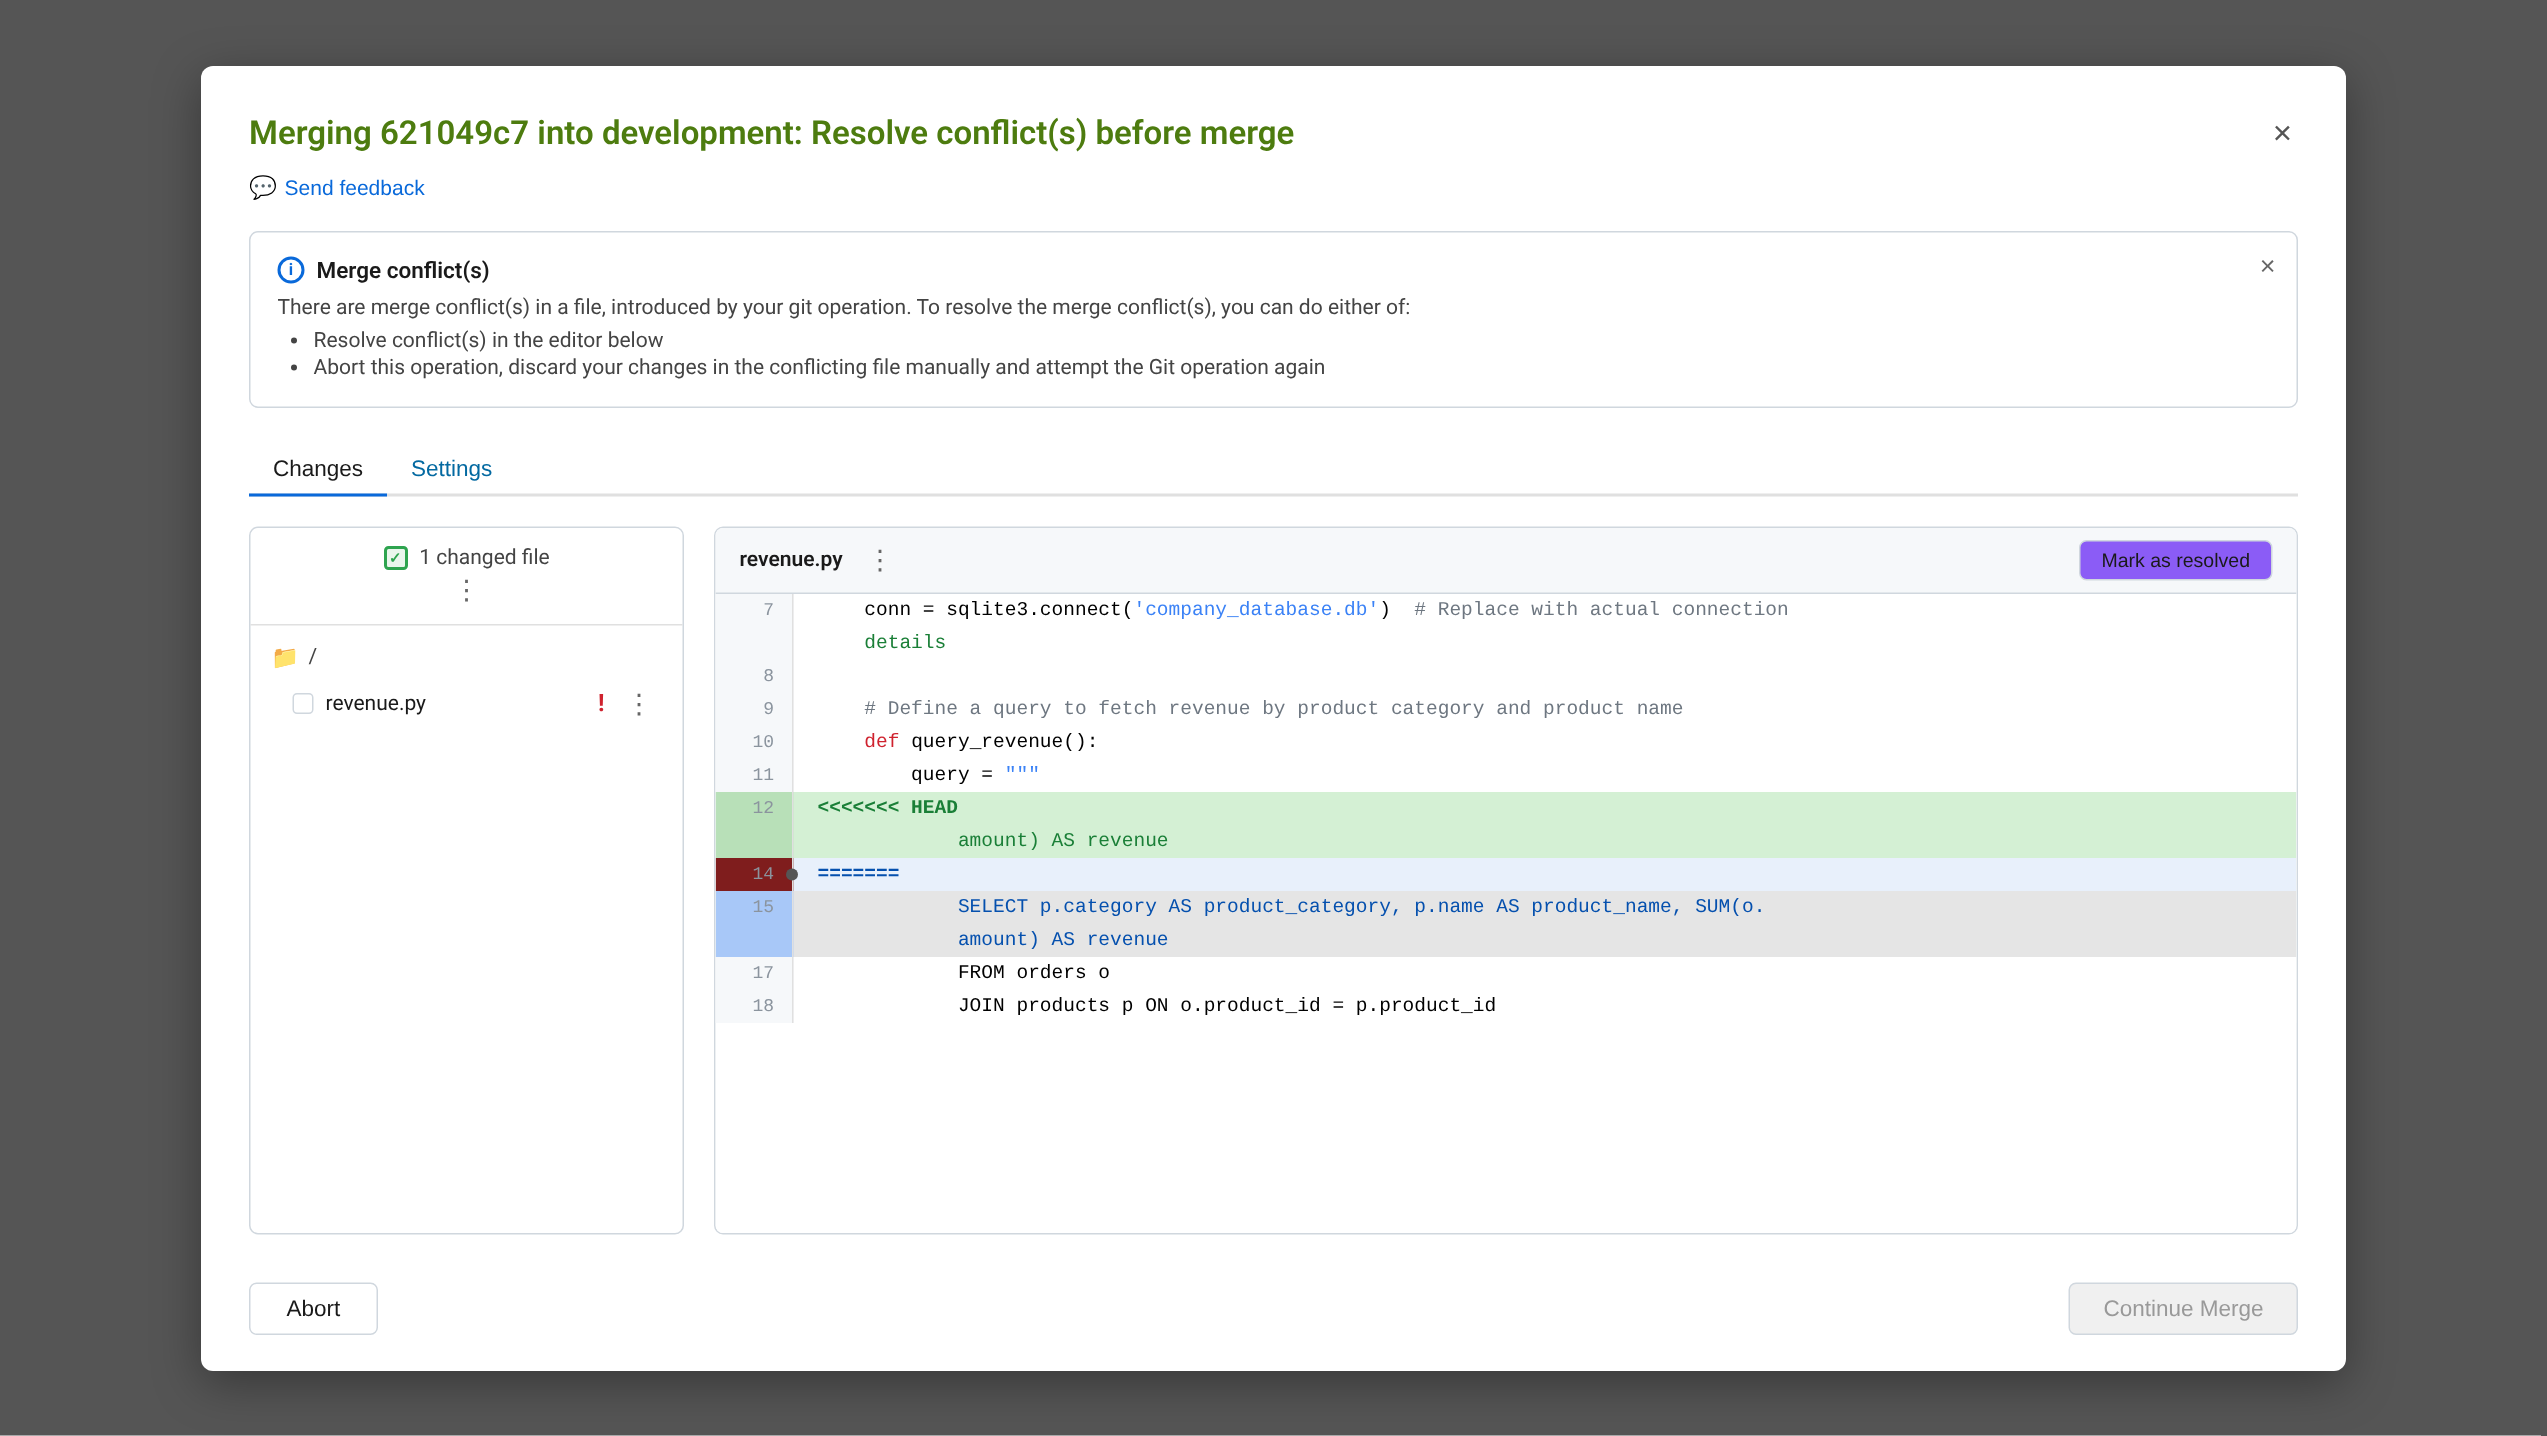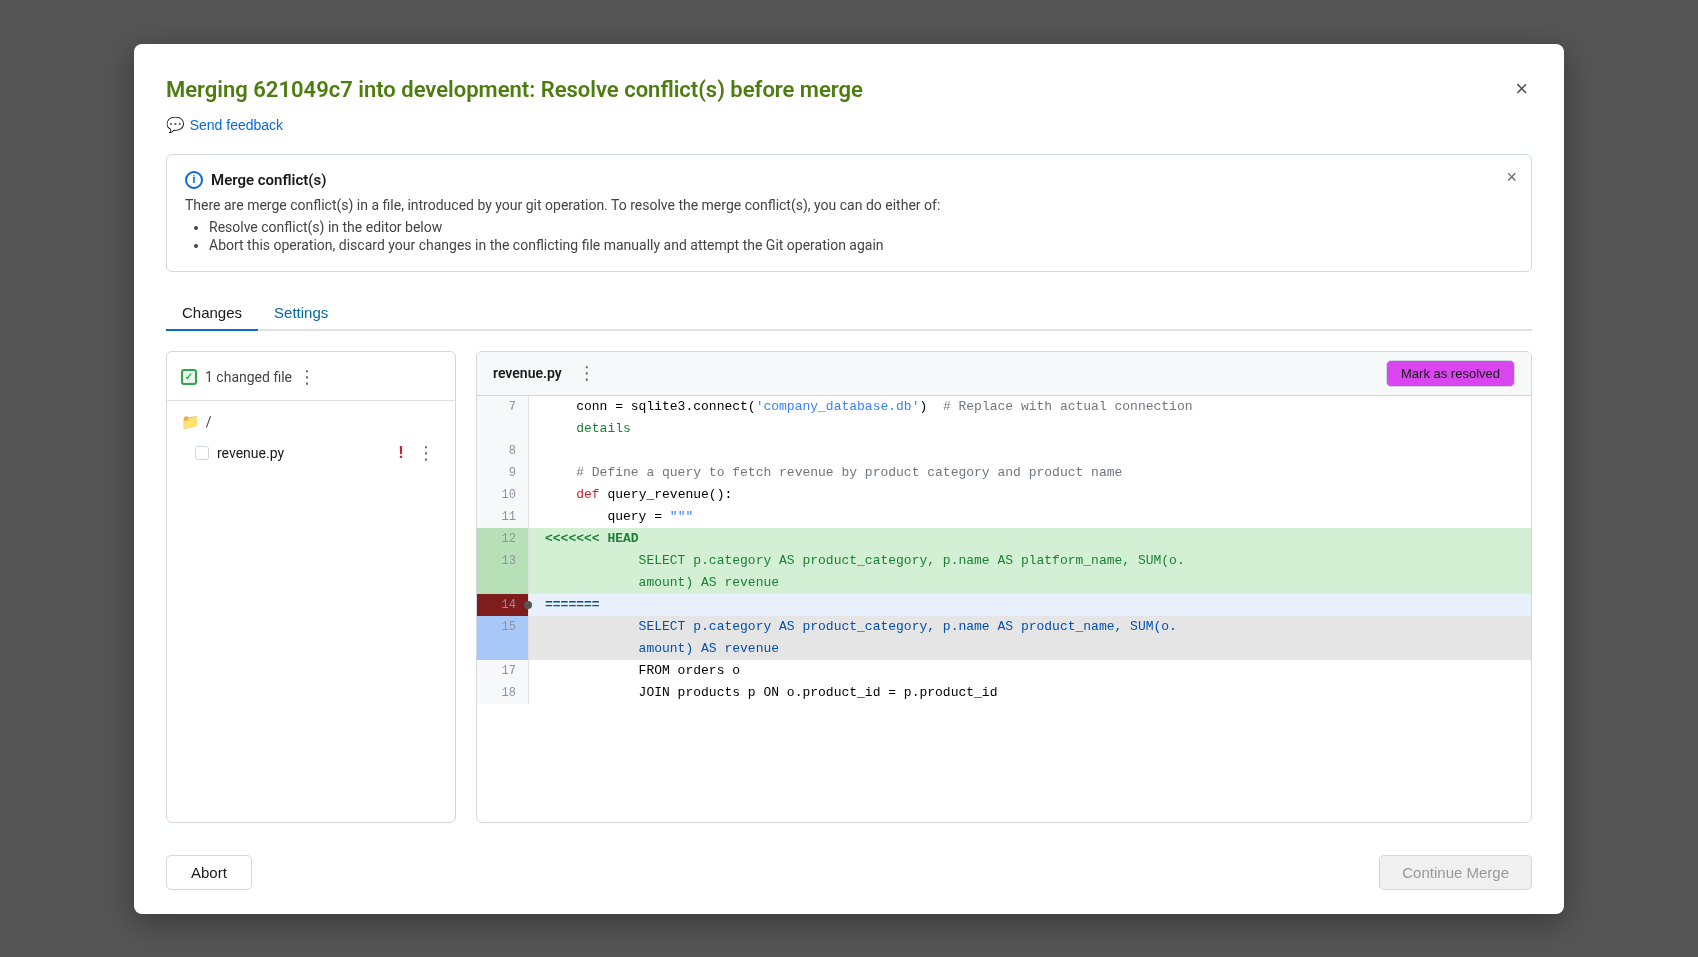--- a/index.html
+++ b/index.html
@@ -147,20 +147,21 @@
       display: flex;
       flex-direction: column;
     }
     .file-panel-header {
       display: flex;
       align-items: center;
       justify-content: flex-start;
       padding: 0 14px 10px 14px;
       border-bottom: 1px solid #e0e0e0;
       margin-bottom: 8px;
+      flex-direction: column;
     }
     .file-count {
       display: flex;
       align-items: center;
       gap: 8px;
       font-size: 14px;
       color: #444;
     }
     .check-icon {
       width: 16px;
@@ -240,21 +241,21 @@
     .editor-filename {
       font-size: 14px;
       font-weight: 600;
       color: #1a1a1a;
     }
     .mark-resolved-btn {
       margin-left: auto;
       padding: 5px 14px;
       border: 1px solid #d0d7de;
       border-radius: 5px;
-      background: #d946ef;
+      background: #8b5cf6;
       font-size: 13px;
       cursor: pointer;
       color: #1a1a1a;
       font-weight: 500;
     }
     .code-editor {
       flex: 1;
       overflow: auto;
       background: #fff;
       font-family: 'SFMono-Regular', Consolas, 'Liberation Mono', Menlo, monospace;
@@ -414,24 +415,20 @@
           <div class="line-num">11</div>
           <div class="line-content"><span class="code-normal">        query = </span><span class="code-string">"""</span></div>
         </div>
 
         <div class="code-line line-conflict-head">
           <div class="line-num line-num-conflict-head">12</div>
           <div class="line-content"><span style="color:#1a7f37;font-weight:600;">&lt;&lt;&lt;&lt;&lt;&lt;&lt; HEAD</span></div>
         </div>
 
         <div class="code-line line-conflict-head">
-          <div class="line-num line-num-conflict-head">13</div>
-          <div class="line-content"><span style="color:#1a7f37;">            SELECT p.category AS product_category, p.name AS platform_name, SUM(o.</span></div>
-        </div>
-        <div class="code-line line-conflict-head">
           <div class="line-num line-num-conflict-head"></div>
           <div class="line-content"><span style="color:#1a7f37;">            amount) AS revenue</span></div>
         </div>
 
         <div class="code-line line-conflict-mid" style="position:relative;">
           <div class="line-num line-num-conflict-mid">14</div>
           <div class="line-content"><span style="color:#0550ae;font-weight:600;">=======</span></div>
           <div style="position:absolute;left:52px;top:50%;transform:translateY(-50%);width:8px;height:8px;background:#555;border-radius:50%;margin-left:-5px;"></div>
         </div>
 

